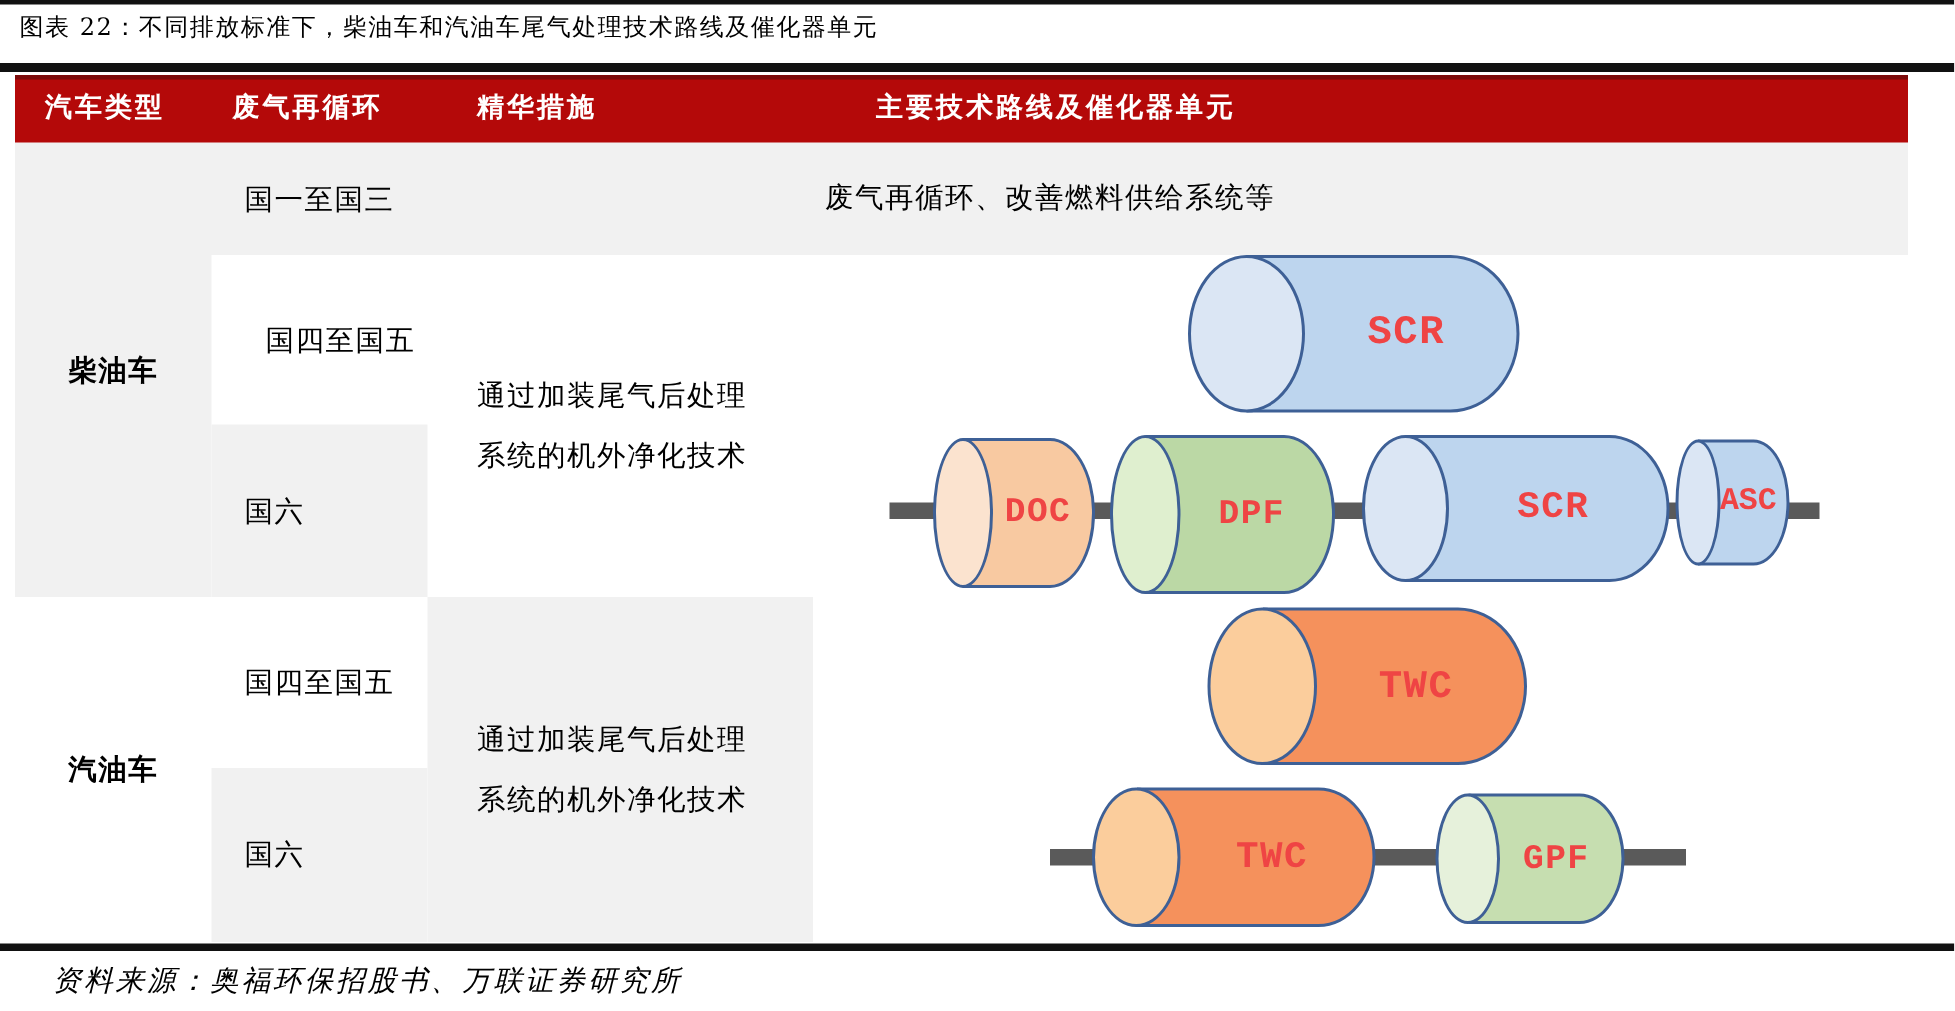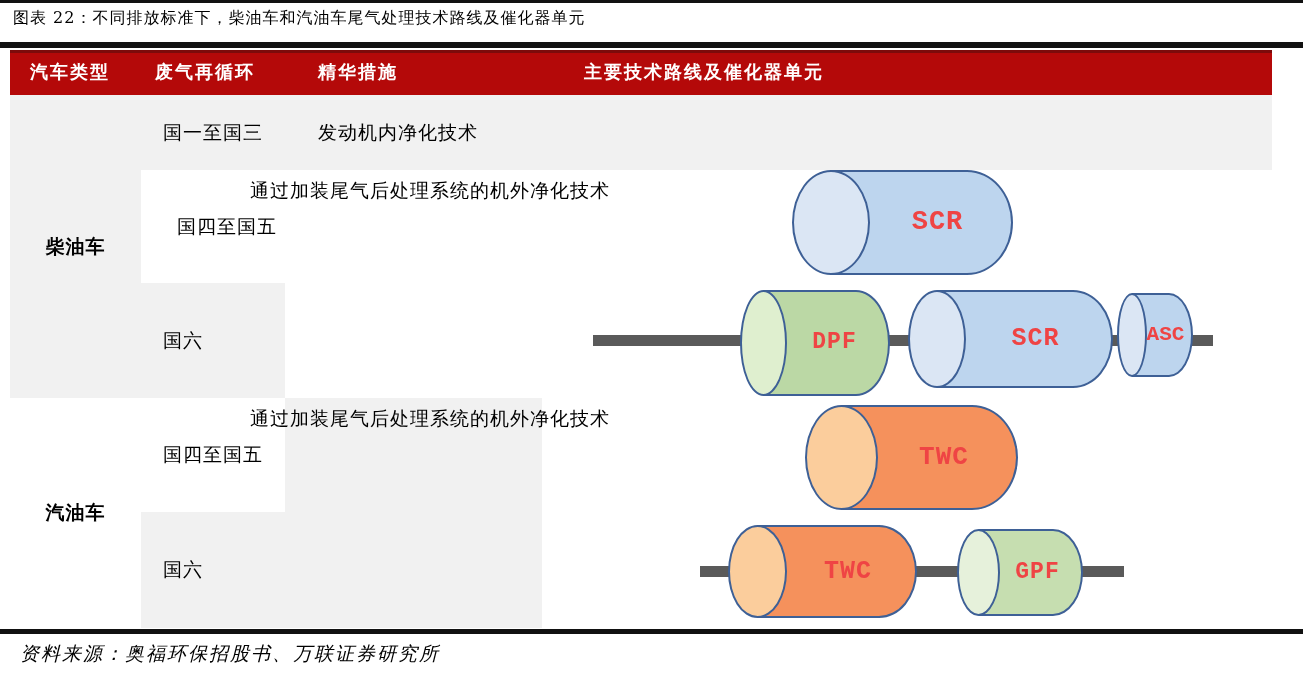--- a/index.html
+++ b/index.html
@@ -9,21 +9,21 @@
   .rule{background:#111111;}
   .title{font-size:16px;color:#000;letter-spacing:1px;white-space:nowrap;}
   .table{position:absolute;left:10px;top:50px;width:1262px;height:578px;background:#ffffff;}
   .thead{position:absolute;left:0;top:0;width:1262px;height:45px;background:#B40909;border-top:3px solid #7C0B0B;}
   .hlabel{position:absolute;top:0;height:45px;line-height:43px;color:#ffffff;font-weight:bold;
           font-size:18px;letter-spacing:2px;white-space:nowrap;}
   .shade{position:absolute;background:#F1F1F1;}
   .cell{position:absolute;display:flex;align-items:center;font-size:19px;color:#000;
         letter-spacing:1px;box-sizing:border-box;white-space:nowrap;}
   .cell.bold{font-weight:bold;justify-content:center;}
-  .twoline{flex-direction:row;align-items:flex-start;justify-content:center;line-height:40px;}
+  .twoline{flex-direction:column;align-items:flex-start;justify-content:center;line-height:40px;}
   .routecell{flex-direction:column;align-items:flex-start;justify-content:center;line-height:37px;}
   .pipe{position:absolute;height:11px;background:#5A5A5A;z-index:1;}
   .cyl{position:absolute;z-index:2;--bdr:#3E6096;}
   .cyl .cbody{position:absolute;top:0;bottom:0;left:calc(var(--cap) / 2);right:0;
               background:var(--body);border:2.5px solid var(--bdr);
               border-radius:0 var(--r) var(--r) 0 / 0 50% 50% 0;box-sizing:border-box;}
   .cyl .ccap{position:absolute;top:0;bottom:0;left:0;width:var(--cap);background:var(--capc);
              border:2.5px solid var(--bdr);border-radius:50%;box-sizing:border-box;}
   .cyl .clabel{position:absolute;left:var(--cap);right:8px;top:50%;transform:translateY(-52%);
                text-align:center;font-family:Liberation Mono, monospace;font-weight:bold;
@@ -63,40 +63,45 @@
 
     <div class="cell bold" style="left:0;top:45px;width:131px;height:303px;">柴油车</div>
     <div class="cell bold" style="left:0;top:348px;width:131px;height:230px;">汽油车</div>
 
     <div class="cell" style="left:131px;top:45px;width:144px;height:75px;padding-left:22px;">国一至国三</div>
     <div class="cell" style="left:131px;top:120px;width:144px;height:113px;padding-left:36px;">国四至国五</div>
     <div class="cell" style="left:131px;top:233px;width:144px;height:115px;padding-left:22px;">国六</div>
     <div class="cell" style="left:131px;top:348px;width:144px;height:114px;padding-left:22px;">国四至国五</div>
     <div class="cell" style="left:131px;top:462px;width:144px;height:116px;padding-left:22px;">国六</div>
 
-    <div class="cell" style="left:275px;top:45px;width:257px;height:75px;padding-left:33px;">发动机内净化技术</div>
     <div class="cell twoline" style="left:275px;top:120px;width:257px;height:228px;padding-left:33px;">
       <span>通过加装尾气后处理</span>
       <span>系统的机外净化技术</span>
     </div>
     <div class="cell twoline" style="left:275px;top:348px;width:257px;height:230px;padding-left:33px;">
       <span>通过加装尾气后处理</span>
       <span>系统的机外净化技术</span>
     </div>
 
     <div class="cell routecell" style="left:532px;top:45px;width:730px;height:75px;padding-left:8px;">
+      <span>废气再循环、改善燃料供给系统等</span>
     </div>
 
     <div class="cyl blue" style="left:782px;top:120px;width:221px;height:105px;--cap:78px;--r:46px;--fs:27px;">
       <div class="cbody"></div>
       <div class="ccap"></div>
       <div class="clabel">SCR</div>
     </div>
 
     <div class="pipe" style="left:583px;top:285px;width:620px;"></div>
+    <div class="cyl peach" style="left:612px;top:242px;width:108px;height:100px;--cap:40px;--r:30px;--fs:23px;">
+      <div class="cbody"></div>
+      <div class="ccap"></div>
+      <div class="clabel">DOC</div>
+    </div>
     <div class="cyl green" style="left:730px;top:240px;width:150px;height:106px;--cap:47px;--r:34px;--fs:23px;">
       <div class="cbody"></div>
       <div class="ccap"></div>
       <div class="clabel">DPF</div>
     </div>
     <div class="cyl blue" style="left:898px;top:240px;width:205px;height:98px;--cap:58px;--r:40px;--fs:25px;">
       <div class="cbody"></div>
       <div class="ccap"></div>
       <div class="clabel">SCR</div>
     </div>
@@ -121,15 +126,15 @@
     <div class="cyl green2" style="left:947px;top:479px;width:126px;height:87px;--cap:43px;--r:30px;--fs:23px;">
       <div class="cbody"></div>
       <div class="ccap"></div>
       <div class="clabel">GPF</div>
     </div>
 
   </div>
 
   <div class="abs rule" style="left:0;top:629px;width:1303px;height:5px;"></div>
 
-  <div class="abs source" style="left:20px;top:641px;">资料来源：奥福环保招股书、万联证券研究所</div>
+  <div class="abs source" style="left:35px;top:641px;">资料来源：奥福环保招股书、万联证券研究所</div>
 
 </div>
 
 </body></html>

